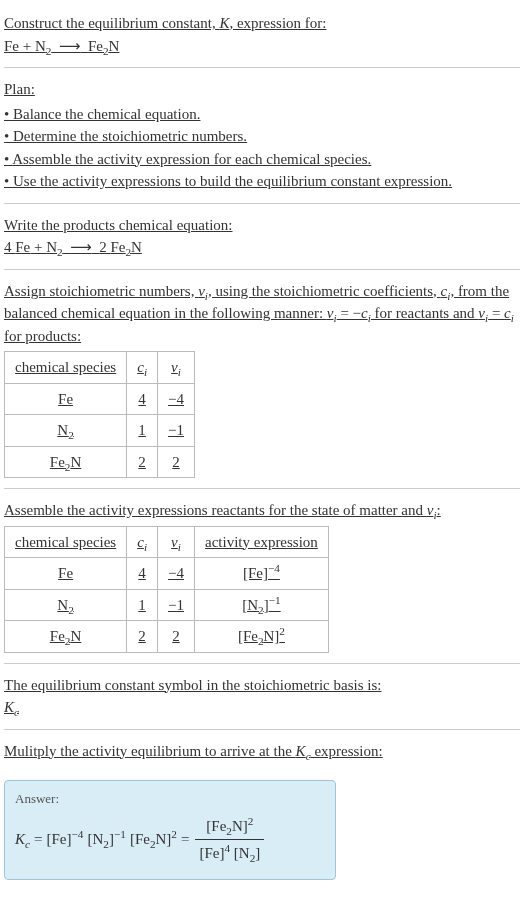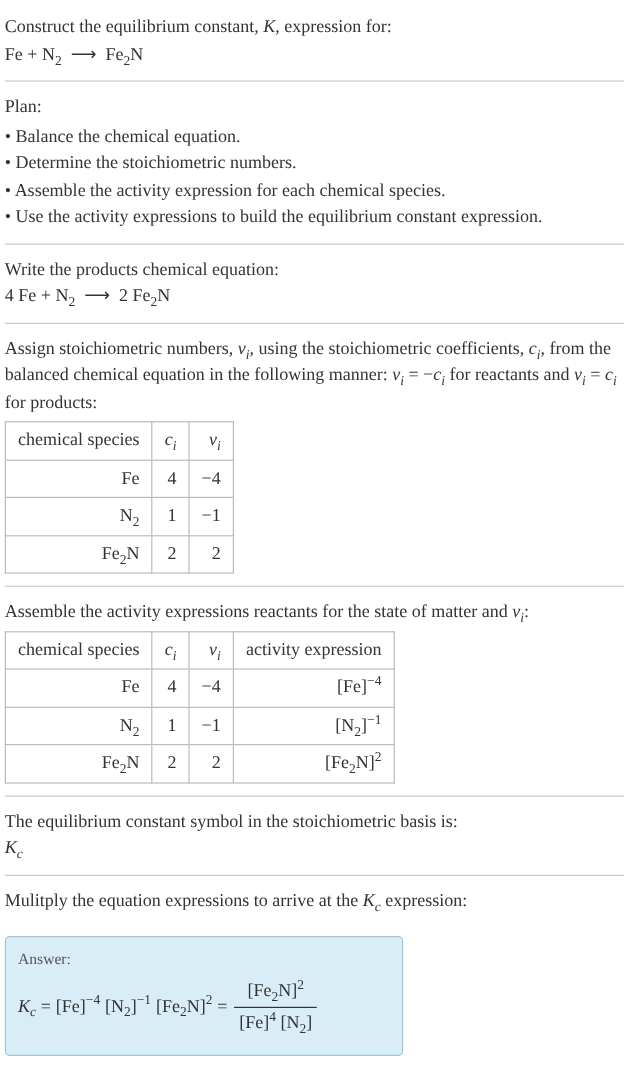--- a/index.html
+++ b/index.html
@@ -12,41 +12,42 @@
     box-sizing: border-box;
     line-height: 1.5;
   }
   hr {
     border: none;
     border-top: 1px solid #ccc;
     margin: 10px 0;
   }
   .section {
     margin: 4px 0 8px 0;
+    text-decoration: underline;
   }
   .sub {
     vertical-align: sub;
     font-size: 0.75em;
     line-height: 0;
   }
   .sup {
     vertical-align: super;
     font-size: 0.75em;
     line-height: 0;
   }
   .ital { font-style: italic; }
   table.data {
     border-collapse: collapse;
     margin-top: 4px;
   }
   table.data td, table.data th {
     border: 1px solid #bbb;
     padding: 4px 10px;
     font-weight: normal;
-    text-align: right;
+    text-align: center;
   }
   table.data th { font-weight: normal; }
   .num { text-align: right; }
   .answer-box {
     background: #d9edf7;
     border: 1px solid #9fc5d8;
     border-radius: 4px;
     padding: 8px 10px 14px 10px;
     margin-top: 18px;
     display: inline-block;
@@ -189,21 +190,21 @@
 <hr>
 
 <div class="section">
   <div>The equilibrium constant symbol in the stoichiometric basis is:</div>
   <div><span class="ital">K</span><span class="sub ital">c</span></div>
 </div>
 
 <hr>
 
 <div class="section">
-  <span>Mulitply the equation expressions to arrive at the </span><span class="ital">K</span><span class="sub ital">c</span><span> expression:</span>
+  <span>Mulitply the activity equilibrium to arrive at the </span><span class="ital">K</span><span class="sub ital">c</span><span> expression:</span>
 
   <div class="answer-box">
     <div class="answer-label">Answer:</div>
     <div class="eqline">
       <span><span class="ital">K</span><span class="sub ital">c</span></span>
       <span> = </span>
       <span><span>[Fe]</span><span class="sup">−4</span></span>
       <span><span>[N</span><span class="sub">2</span><span>]</span><span class="sup">−1</span></span>
       <span><span>[Fe</span><span class="sub">2</span><span>N]</span><span class="sup">2</span></span>
       <span> = </span>

